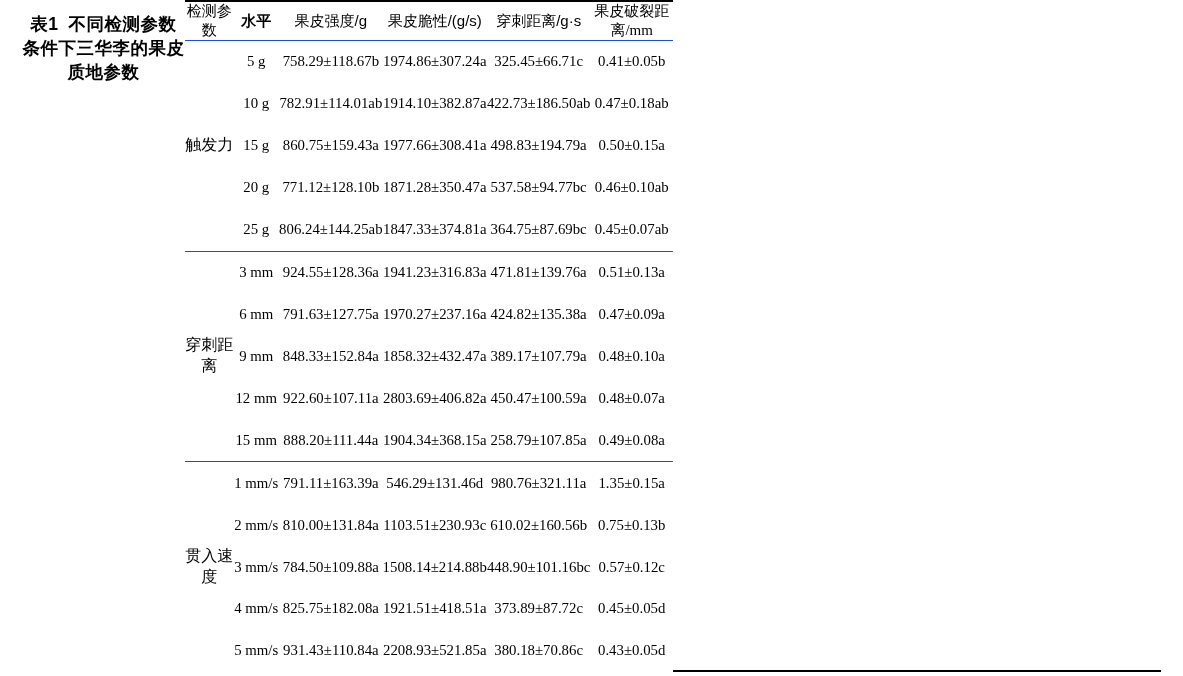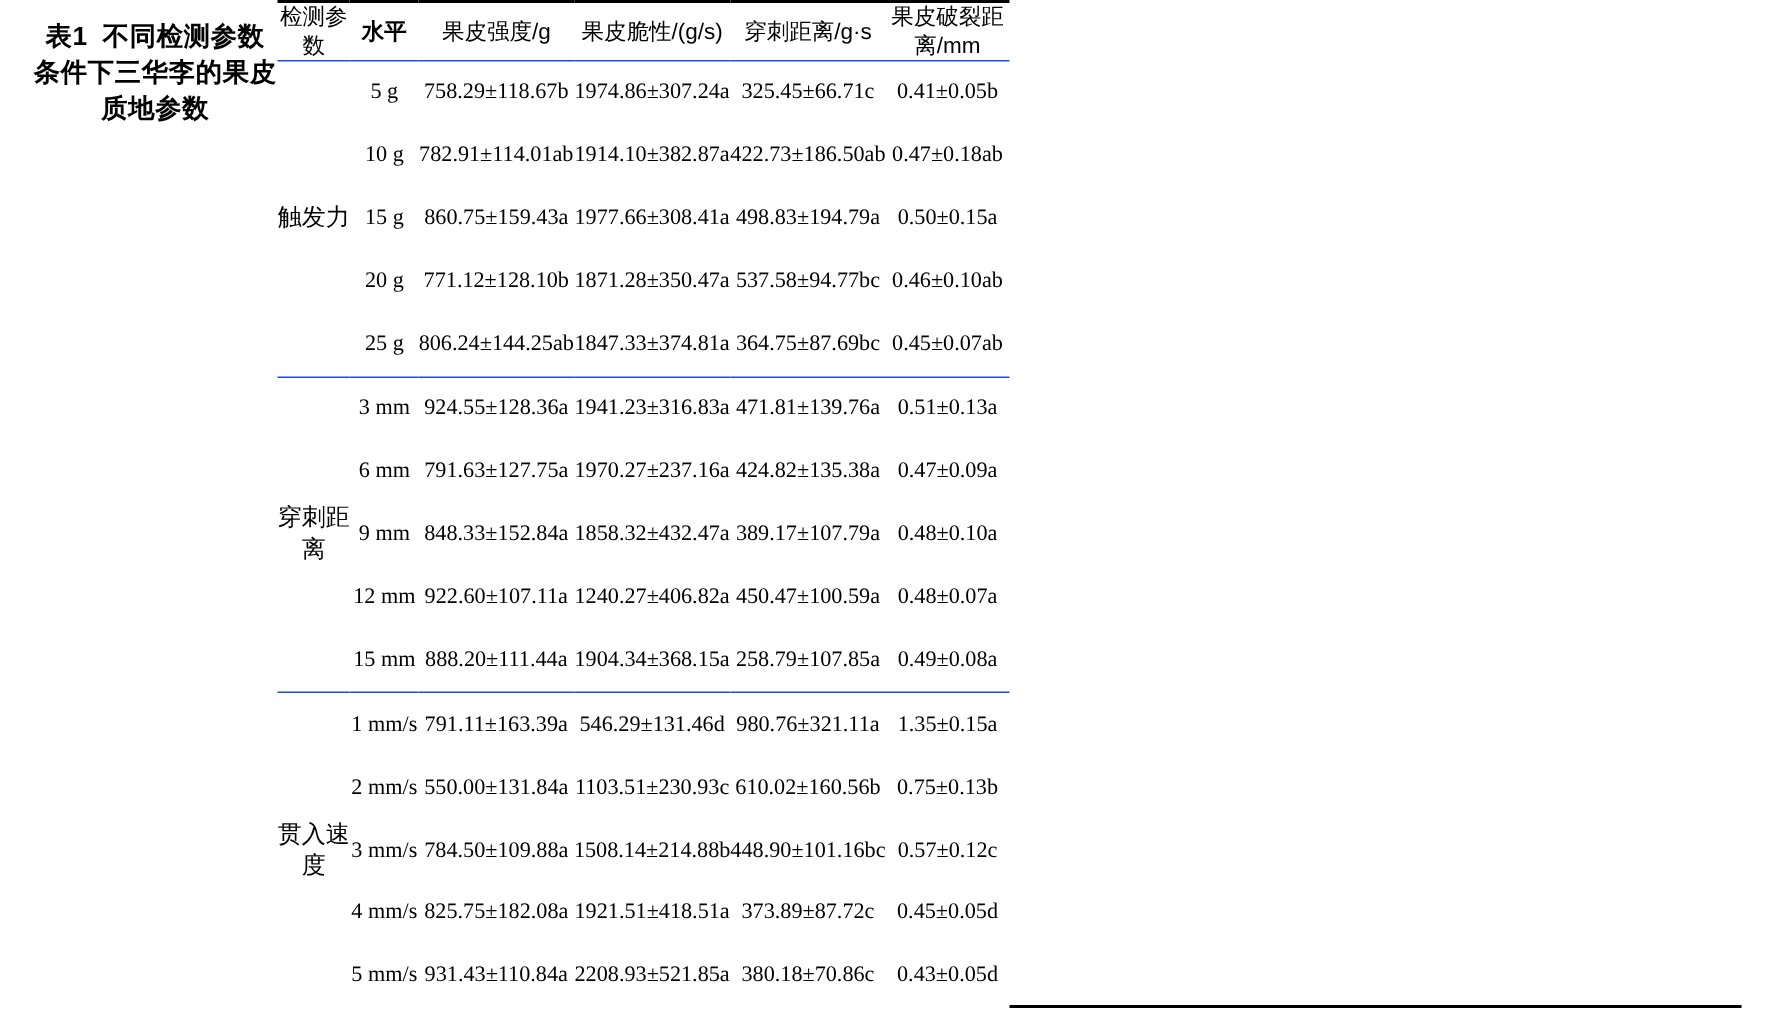--- a/index.html
+++ b/index.html
@@ -57,21 +57,21 @@
   thead th.col-param {
     width: 14%;
   }
   thead th.col-level {
     width: 11%;
     font-weight: bold;
   }
   thead th.col-v1 { width: 18%; }
   thead th.col-v2 { width: 20%; }
   thead th.col-v3 { width: 19%; }
-  thead th.col-v4 { width: 18%; }
+  thead th.col-v4 { width: 18%; font-family: Liberation Serif, serif; }
   tbody td {
     height: 38.5px;
     text-align: center;
     font-size: 14.8px;
   }
   tbody td.group-label {
     font-size: 16px;
     font-family: "Liberation Sans", "DejaVu Sans", sans-serif;
     text-align: center;
     vertical-align: middle;
@@ -157,21 +157,21 @@
       <tr>
         <td>9 mm</td>
         <td>848.33±152.84a</td>
         <td>1858.32±432.47a</td>
         <td>389.17±107.79a</td>
         <td>0.48±0.10a</td>
       </tr>
       <tr>
         <td>12 mm</td>
         <td>922.60±107.11a</td>
-        <td>1240.27±406.82a</td>
+        <td>2803.69±406.82a</td>
         <td>450.47±100.59a</td>
         <td>0.48±0.07a</td>
       </tr>
       <tr>
         <td>15 mm</td>
         <td>888.20±111.44a</td>
         <td>1904.34±368.15a</td>
         <td>258.79±107.85a</td>
         <td>0.49±0.08a</td>
       </tr>
@@ -179,21 +179,21 @@
       <tr class="sep">
         <td class="group-label" rowspan="5">贯入速度</td>
         <td>1 mm/s</td>
         <td>791.11±163.39a</td>
         <td>546.29±131.46d</td>
         <td>980.76±321.11a</td>
         <td>1.35±0.15a</td>
       </tr>
       <tr>
         <td>2 mm/s</td>
-        <td>550.00±131.84a</td>
+        <td>810.00±131.84a</td>
         <td>1103.51±230.93c</td>
         <td>610.02±160.56b</td>
         <td>0.75±0.13b</td>
       </tr>
       <tr>
         <td>3 mm/s</td>
         <td>784.50±109.88a</td>
         <td>1508.14±214.88b</td>
         <td>448.90±101.16bc</td>
         <td>0.57±0.12c</td>

